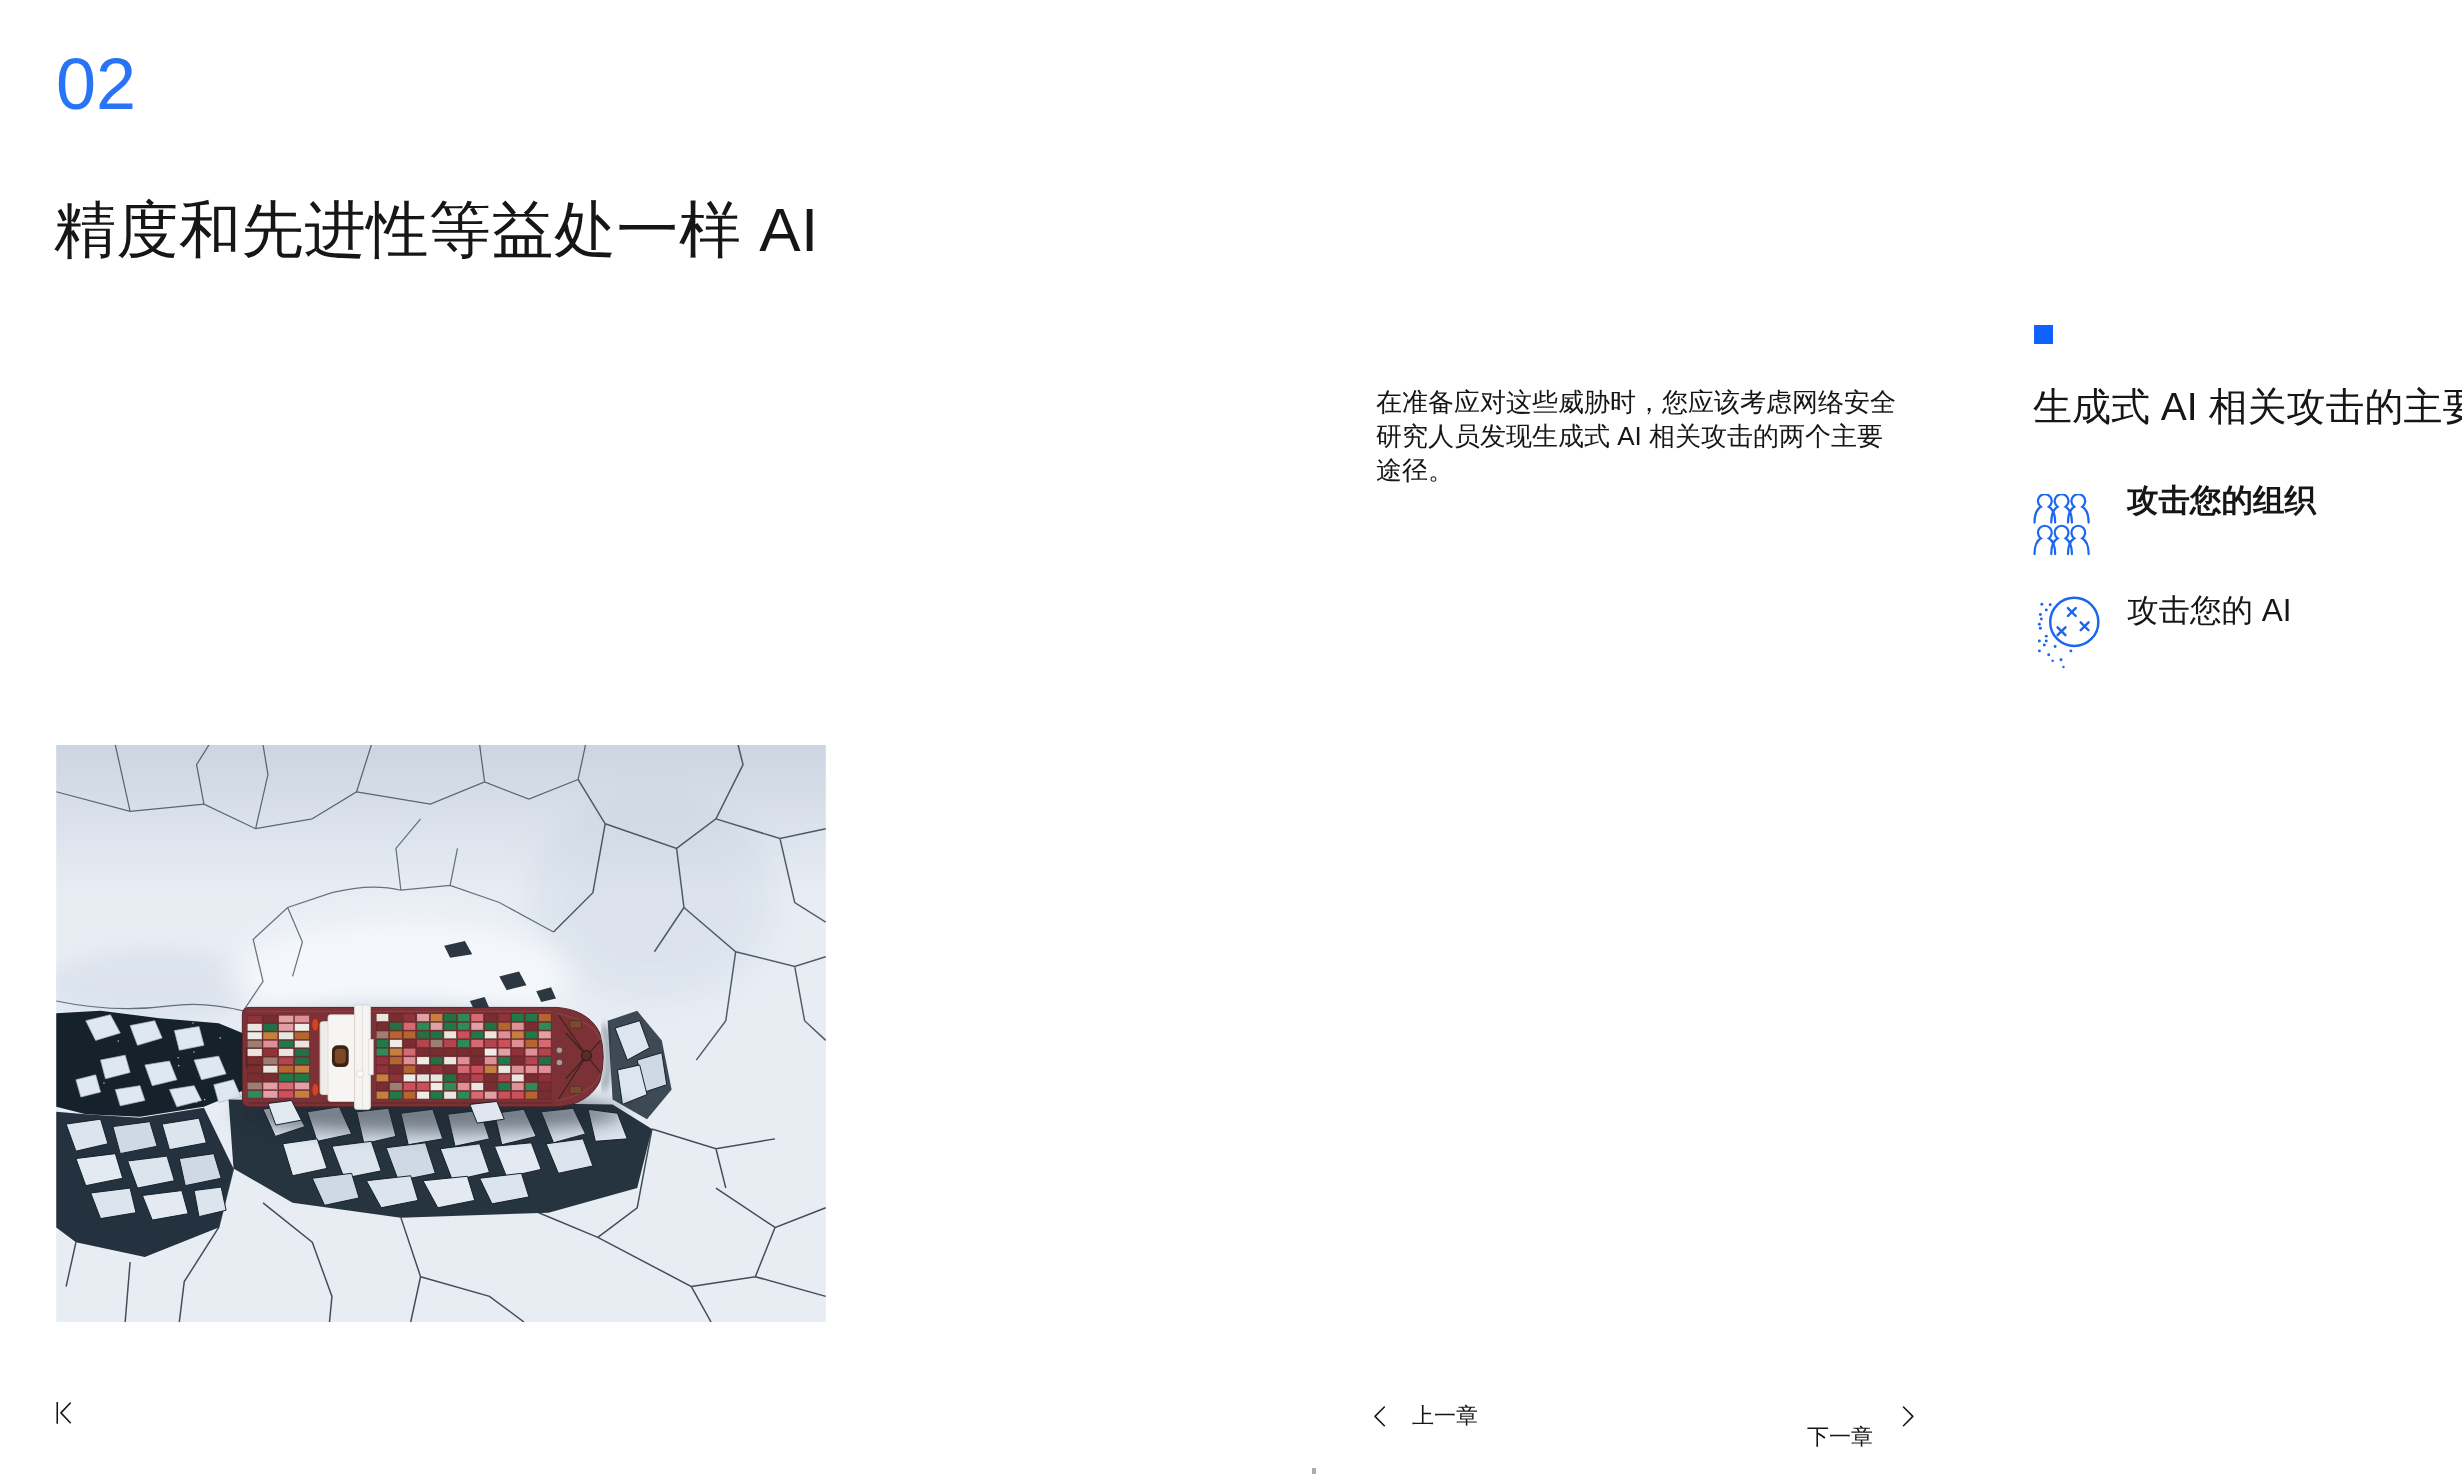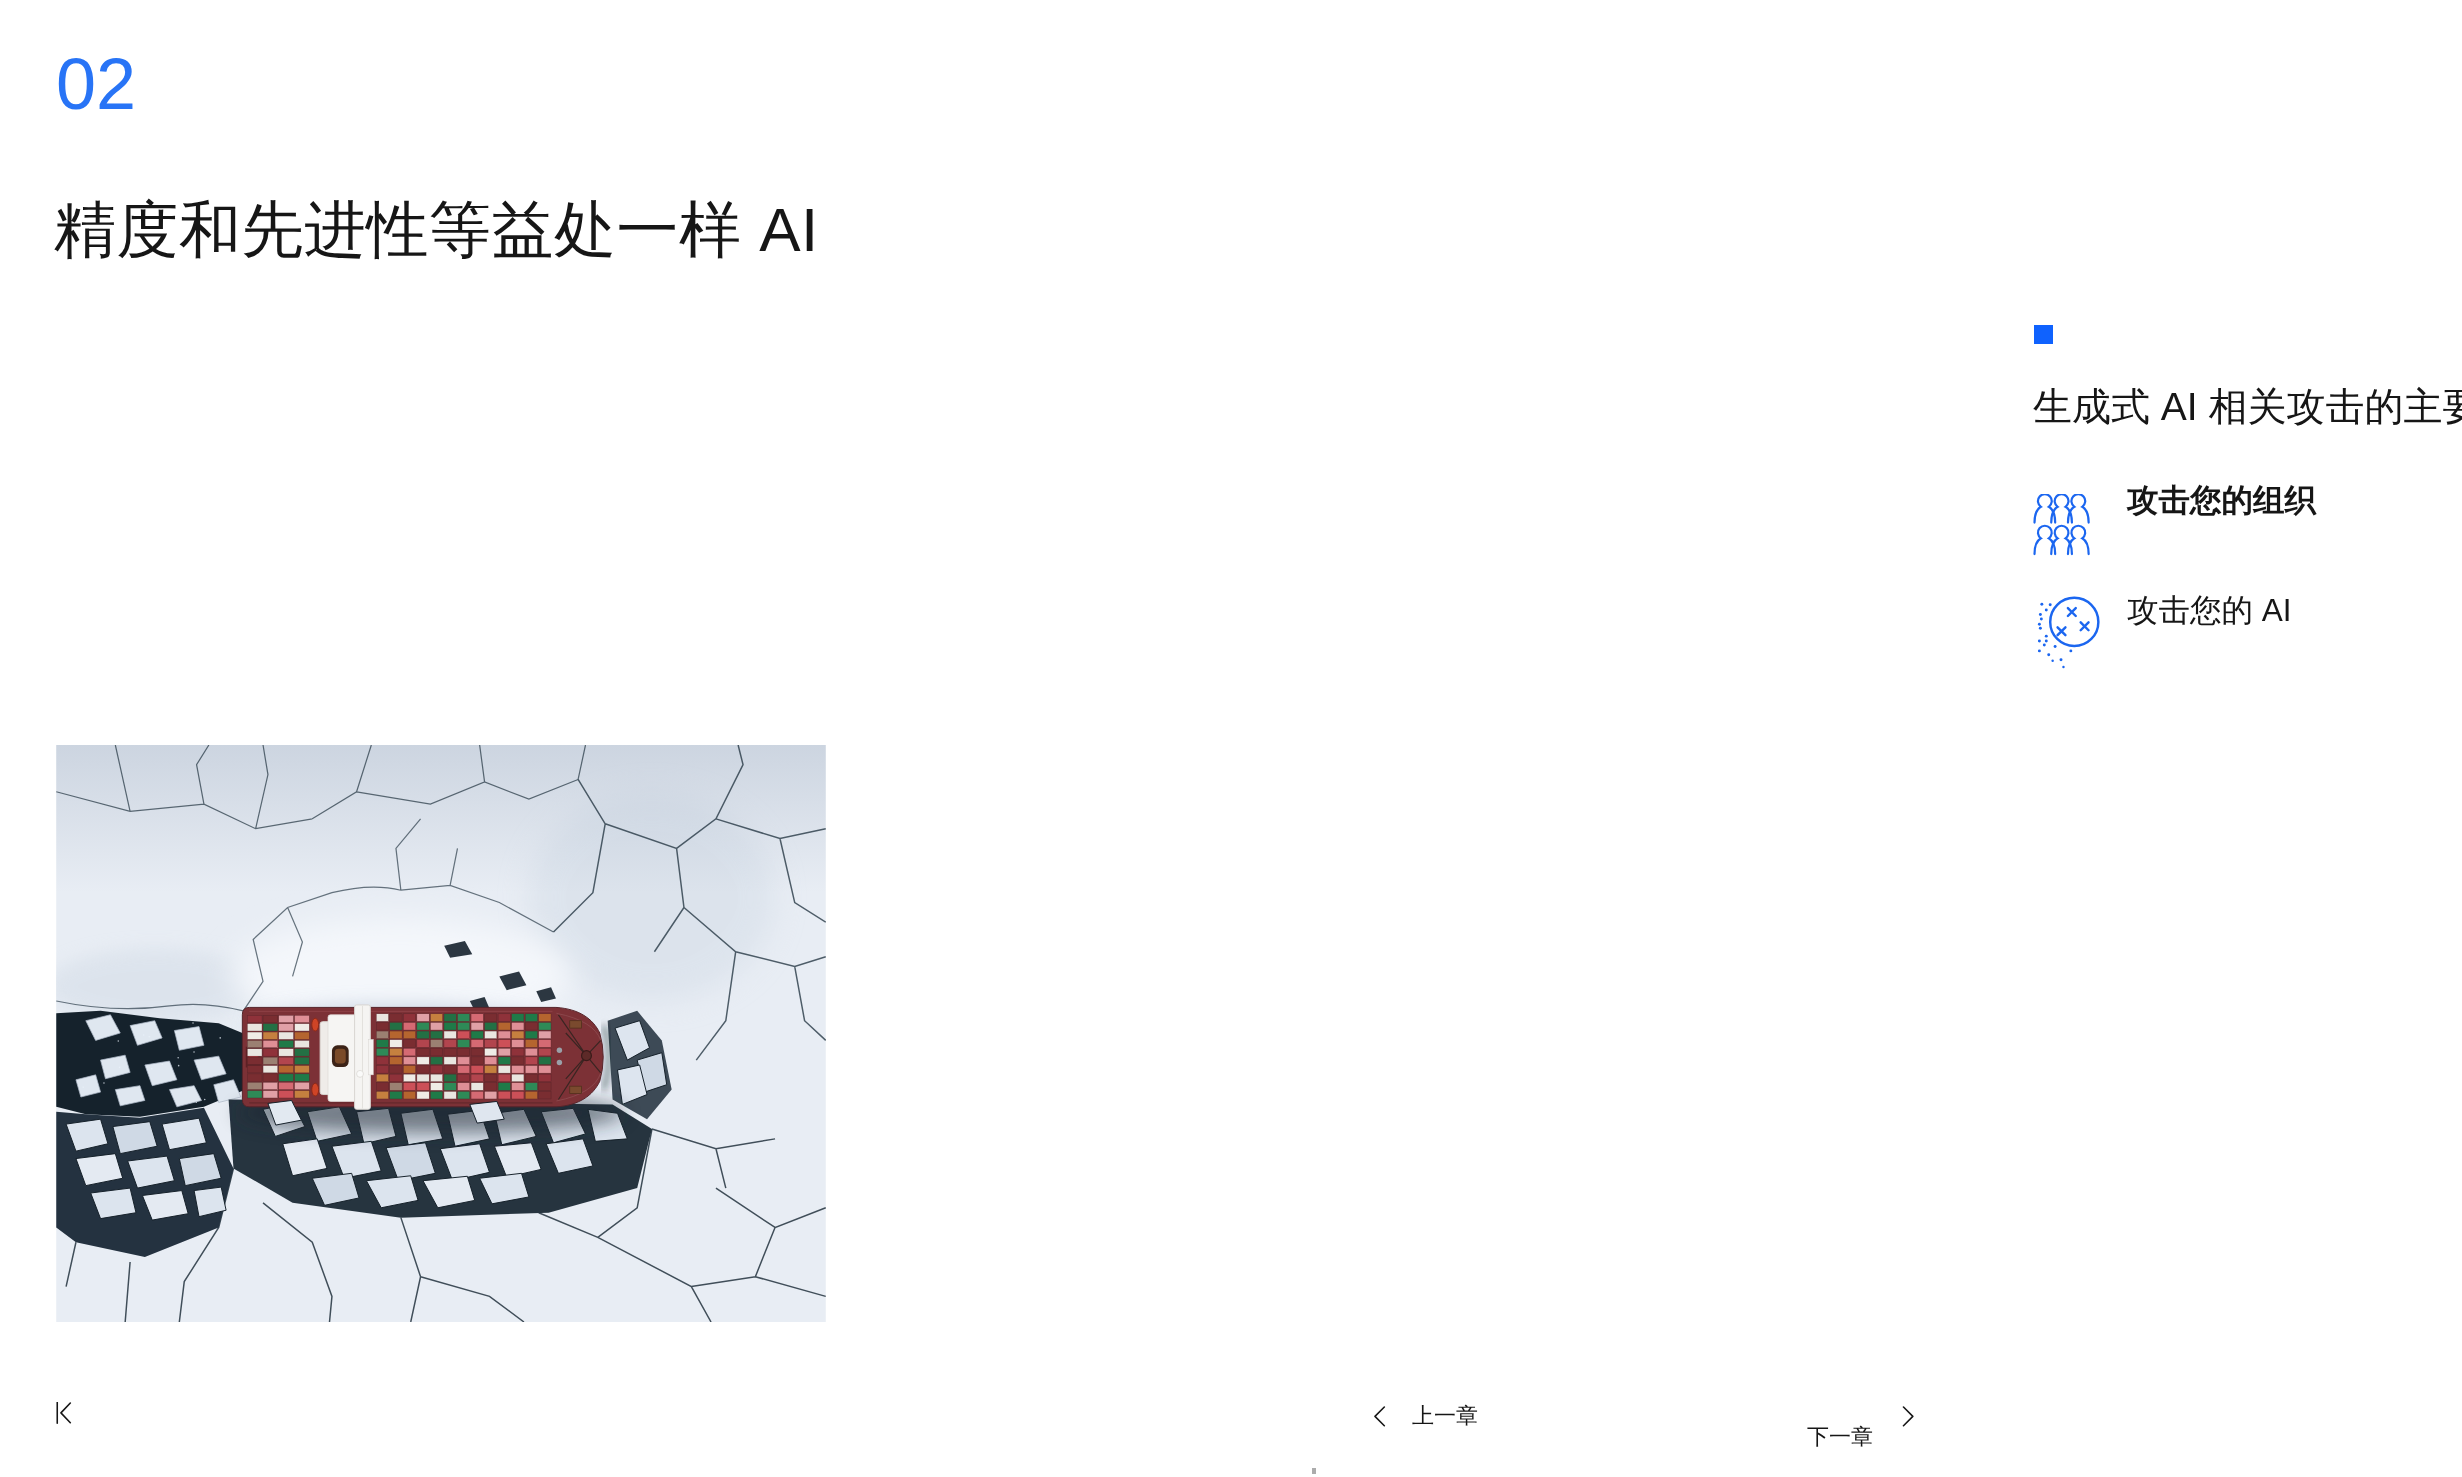--- a/index.html
+++ b/index.html
@@ -347,20 +347,21 @@
     <circle cx="1022" cy="620" r="5.5" fill="#9aa0a8"></circle>
     <circle cx="1022" cy="645" r="5.5" fill="#9aa0a8"></circle>
   </g>
 
   <polygon points="430,728 478,722 498,762 446,772" fill="#e2e9f1" stroke="#141f29" stroke-width="2"></polygon>
   <polygon points="840,730 895,724 910,760 855,768" fill="#dfe6ef" stroke="#141f29" stroke-width="2"></polygon>
 </svg>
 </div>
 
 <div class="abs bodycol">
+  <p>在准备应对这些威胁时，您应该考虑网络安全研究人员发现生成式 AI 相关攻击的两个主要途径。</p>
 </div>
 
 <div class="abs accent-square"></div>
 <div class="abs aside-heading">生成式 AI 相关攻击的主要途径</div>
 
 <svg class="abs aside-icon" style="left:2033px;top:494px;" width="67" height="63" viewBox="0 0 136 128">
   <g stroke="#1b66f0" stroke-width="4.5" fill="none" stroke-linecap="round">
     <path d="M3,58 C3,38 9,30 16,26 A14,14 0 1 1 32,26 C39,30 45,38 45,58"></path>
     <path d="M37,58 C37,38 43,30 50,26 A14,14 0 1 1 66,26 C73,30 79,38 79,58"></path>
     <path d="M71,58 C71,38 77,30 84,26 A14,14 0 1 1 100,26 C107,30 113,38 113,58"></path>

